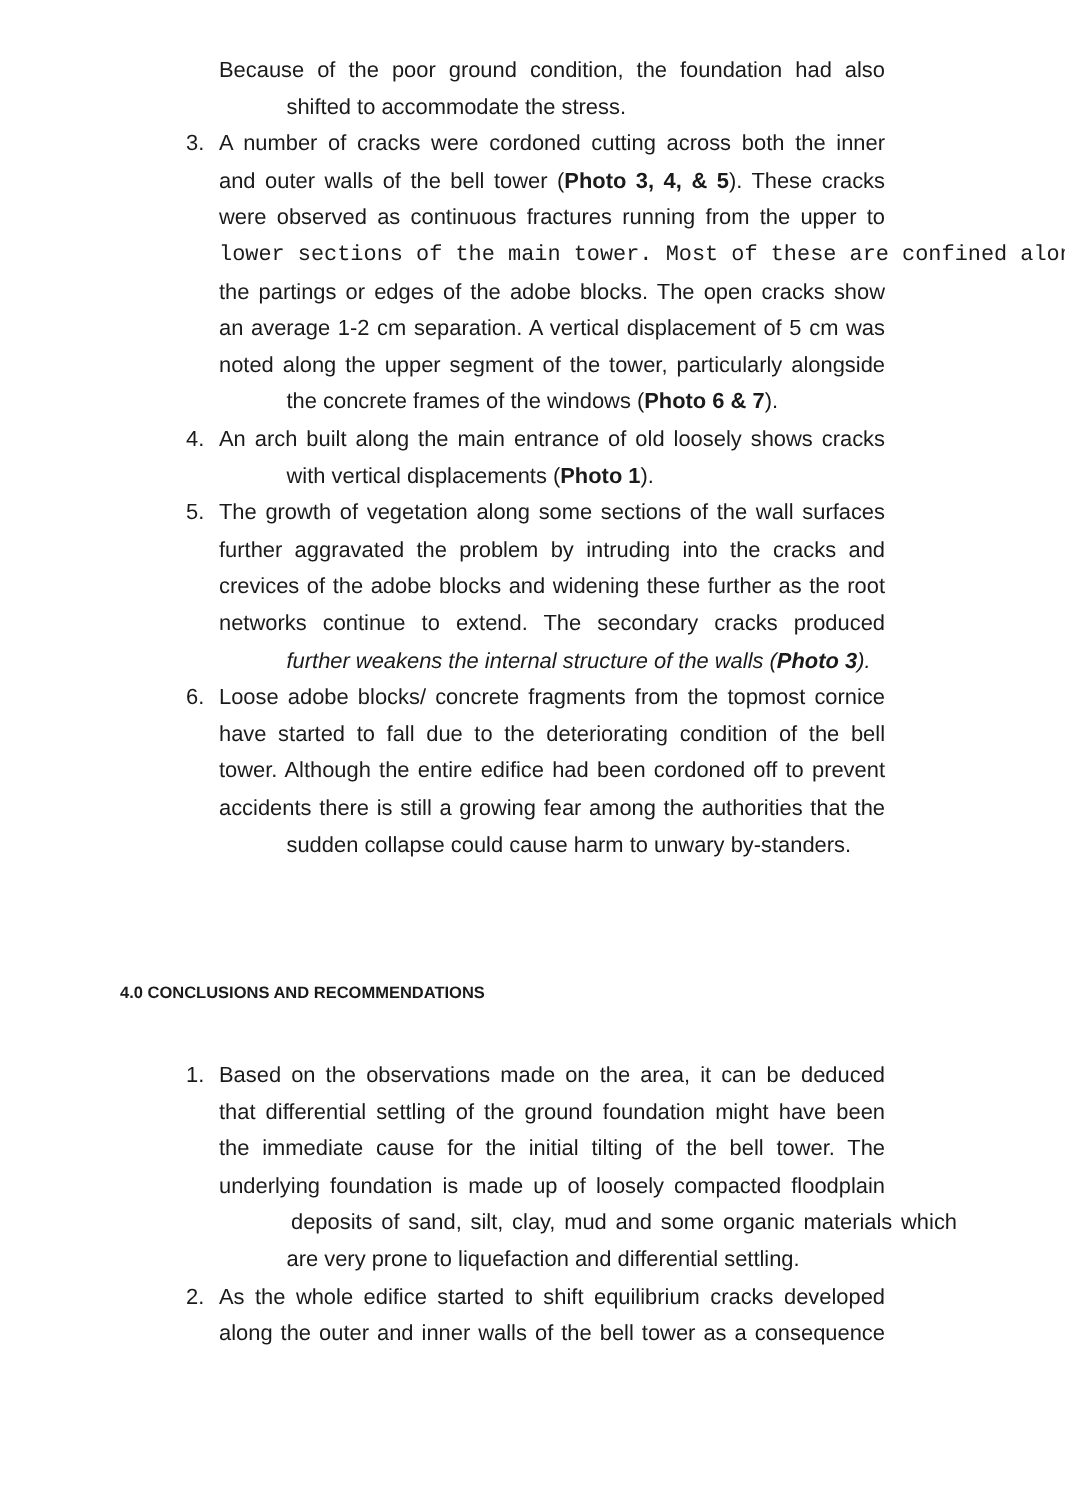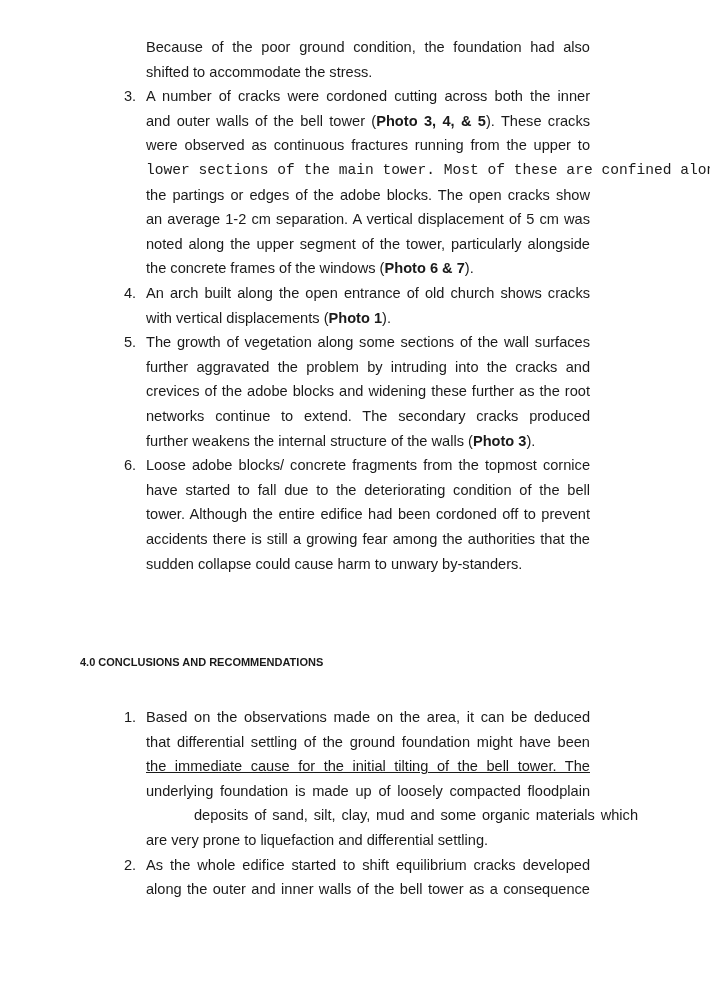--- a/index.html
+++ b/index.html
@@ -7,21 +7,21 @@
     width: 710px; height: 1000px; position: relative; overflow: hidden;
     font-family: "Liberation Sans", sans-serif; color: #1a1a1a;
     font-size: 14.6px;
   }
   .page { position: absolute; left: 0; top: 0; width: 582px; height: 1000px; }
   .line {
     position: absolute; left: 146px; width: 444px; height: 24px;
     line-height: 24px; white-space: nowrap;
     text-align: justify; text-align-last: justify;
   }
-  .line.last { text-align-last: left; }
+  .line.last { text-align-last: left; margin-left: 45px; }
   .num { position: absolute; left: 124px; height: 24px; line-height: 24px; }
   .heading {
     position: absolute; left: 80px; top: 650px; font-weight: bold;
     font-size: 11px; line-height: 24px; white-space: nowrap;
   }
   b { font-weight: bold; }
 </style>
 </head>
 <body>
 
@@ -32,38 +32,38 @@
       <div class="num" style="top: 84.2px;">3.</div>
       <div class="line" style="top: 84.2px;">A number of cracks were cordoned cutting across both the inner</div>
       <div class="line" style="top: 108.8px;">and outer walls of the bell tower (<b>Photo 3, 4, &amp; 5</b>).  These cracks</div>
       <div class="line" style="top: 133.4px;">were observed as continuous fractures running from the upper to</div>
       <div class="line" style="top: 158px; font-family: Liberation Mono, monospace;">lower sections of the main tower. Most of these are confined along</div>
       <div class="line" style="top: 182.6px;">the partings or edges of the adobe blocks.  The open cracks show</div>
       <div class="line" style="top: 207.2px;">an average 1-2 cm separation.  A vertical displacement of 5 cm was</div>
       <div class="line" style="top: 231.8px;">noted along the upper segment of the tower, particularly alongside</div>
       <div class="line last" style="top: 256.4px;">the concrete frames of the windows (<b>Photo 6 &amp; 7</b>).</div>
       <div class="num" style="top: 281px;">4.</div>
-      <div class="line" style="top: 281px;">An arch built along the open entrance of old church shows cracks</div>
+      <div class="line" style="top: 281px;">An arch built along the main entrance of old loosely shows cracks</div>
       <div class="line last" style="top: 305.6px;">with vertical displacements (<b>Photo 1</b>).</div>
       <div class="num" style="top: 330.2px;">5.</div>
       <div class="line" style="top: 330.2px;">The growth of vegetation along some sections of the wall surfaces</div>
       <div class="line" style="top: 354.8px;">further aggravated the problem by intruding into the cracks and</div>
       <div class="line" style="top: 379.4px;">crevices of the adobe blocks and widening these further as the root</div>
       <div class="line" style="top: 404px;">networks continue to extend.  The secondary cracks produced</div>
-      <div class="line last" style="top: 428.6px;">further weakens the internal structure of the walls (<b>Photo 3</b>).</div>
+      <div class="line last" style="top: 428.6px; font-style: italic;">further weakens the internal structure of the walls (<b>Photo 3</b>).</div>
       <div class="num" style="top: 453.2px;">6.</div>
       <div class="line" style="top: 453.2px;">Loose adobe blocks/ concrete fragments from the topmost cornice</div>
       <div class="line" style="top: 477.8px;">have started to fall due to the deteriorating condition of the bell</div>
       <div class="line" style="top: 502.4px;">tower.  Although the entire edifice had been cordoned off to prevent</div>
       <div class="line" style="top: 527px;">accidents there is still a growing fear among the authorities that the</div>
       <div class="line last" style="top: 551.6px;">sudden collapse could cause harm to unwary by-standers.</div>
       <div class="num" style="top: 705px;">1.</div>
       <div class="line" style="top: 705px;">Based on the observations made on the area, it can be deduced</div>
       <div class="line" style="top: 729.6px;">that differential settling of the ground foundation might have been</div>
-      <div class="line" style="top: 754.2px; text-decoration: underline;">the immediate cause for the initial tilting of the bell tower. The</div>
+      <div class="line" style="top: 754.2px;">the immediate cause for the initial tilting of the bell tower. The</div>
       <div class="line" style="top: 778.8px;">underlying foundation is made up of loosely compacted floodplain</div>
       <div class="line" style="top: 803.4px; margin-left: 48px;">deposits of sand, silt, clay, mud and some organic materials which</div>
       <div class="line last" style="top: 828px;">are very prone to liquefaction and differential settling.</div>
       <div class="num" style="top: 852.6px;">2.</div>
       <div class="line" style="top: 852.6px;">As the whole edifice started to shift equilibrium cracks developed</div>
       <div class="line" style="top: 877.2px;">along the outer and inner walls of the bell tower as a consequence</div>
     </div>
   <div class="heading">4.0 CONCLUSIONS AND RECOMMENDATIONS</div>
 </div>
 

